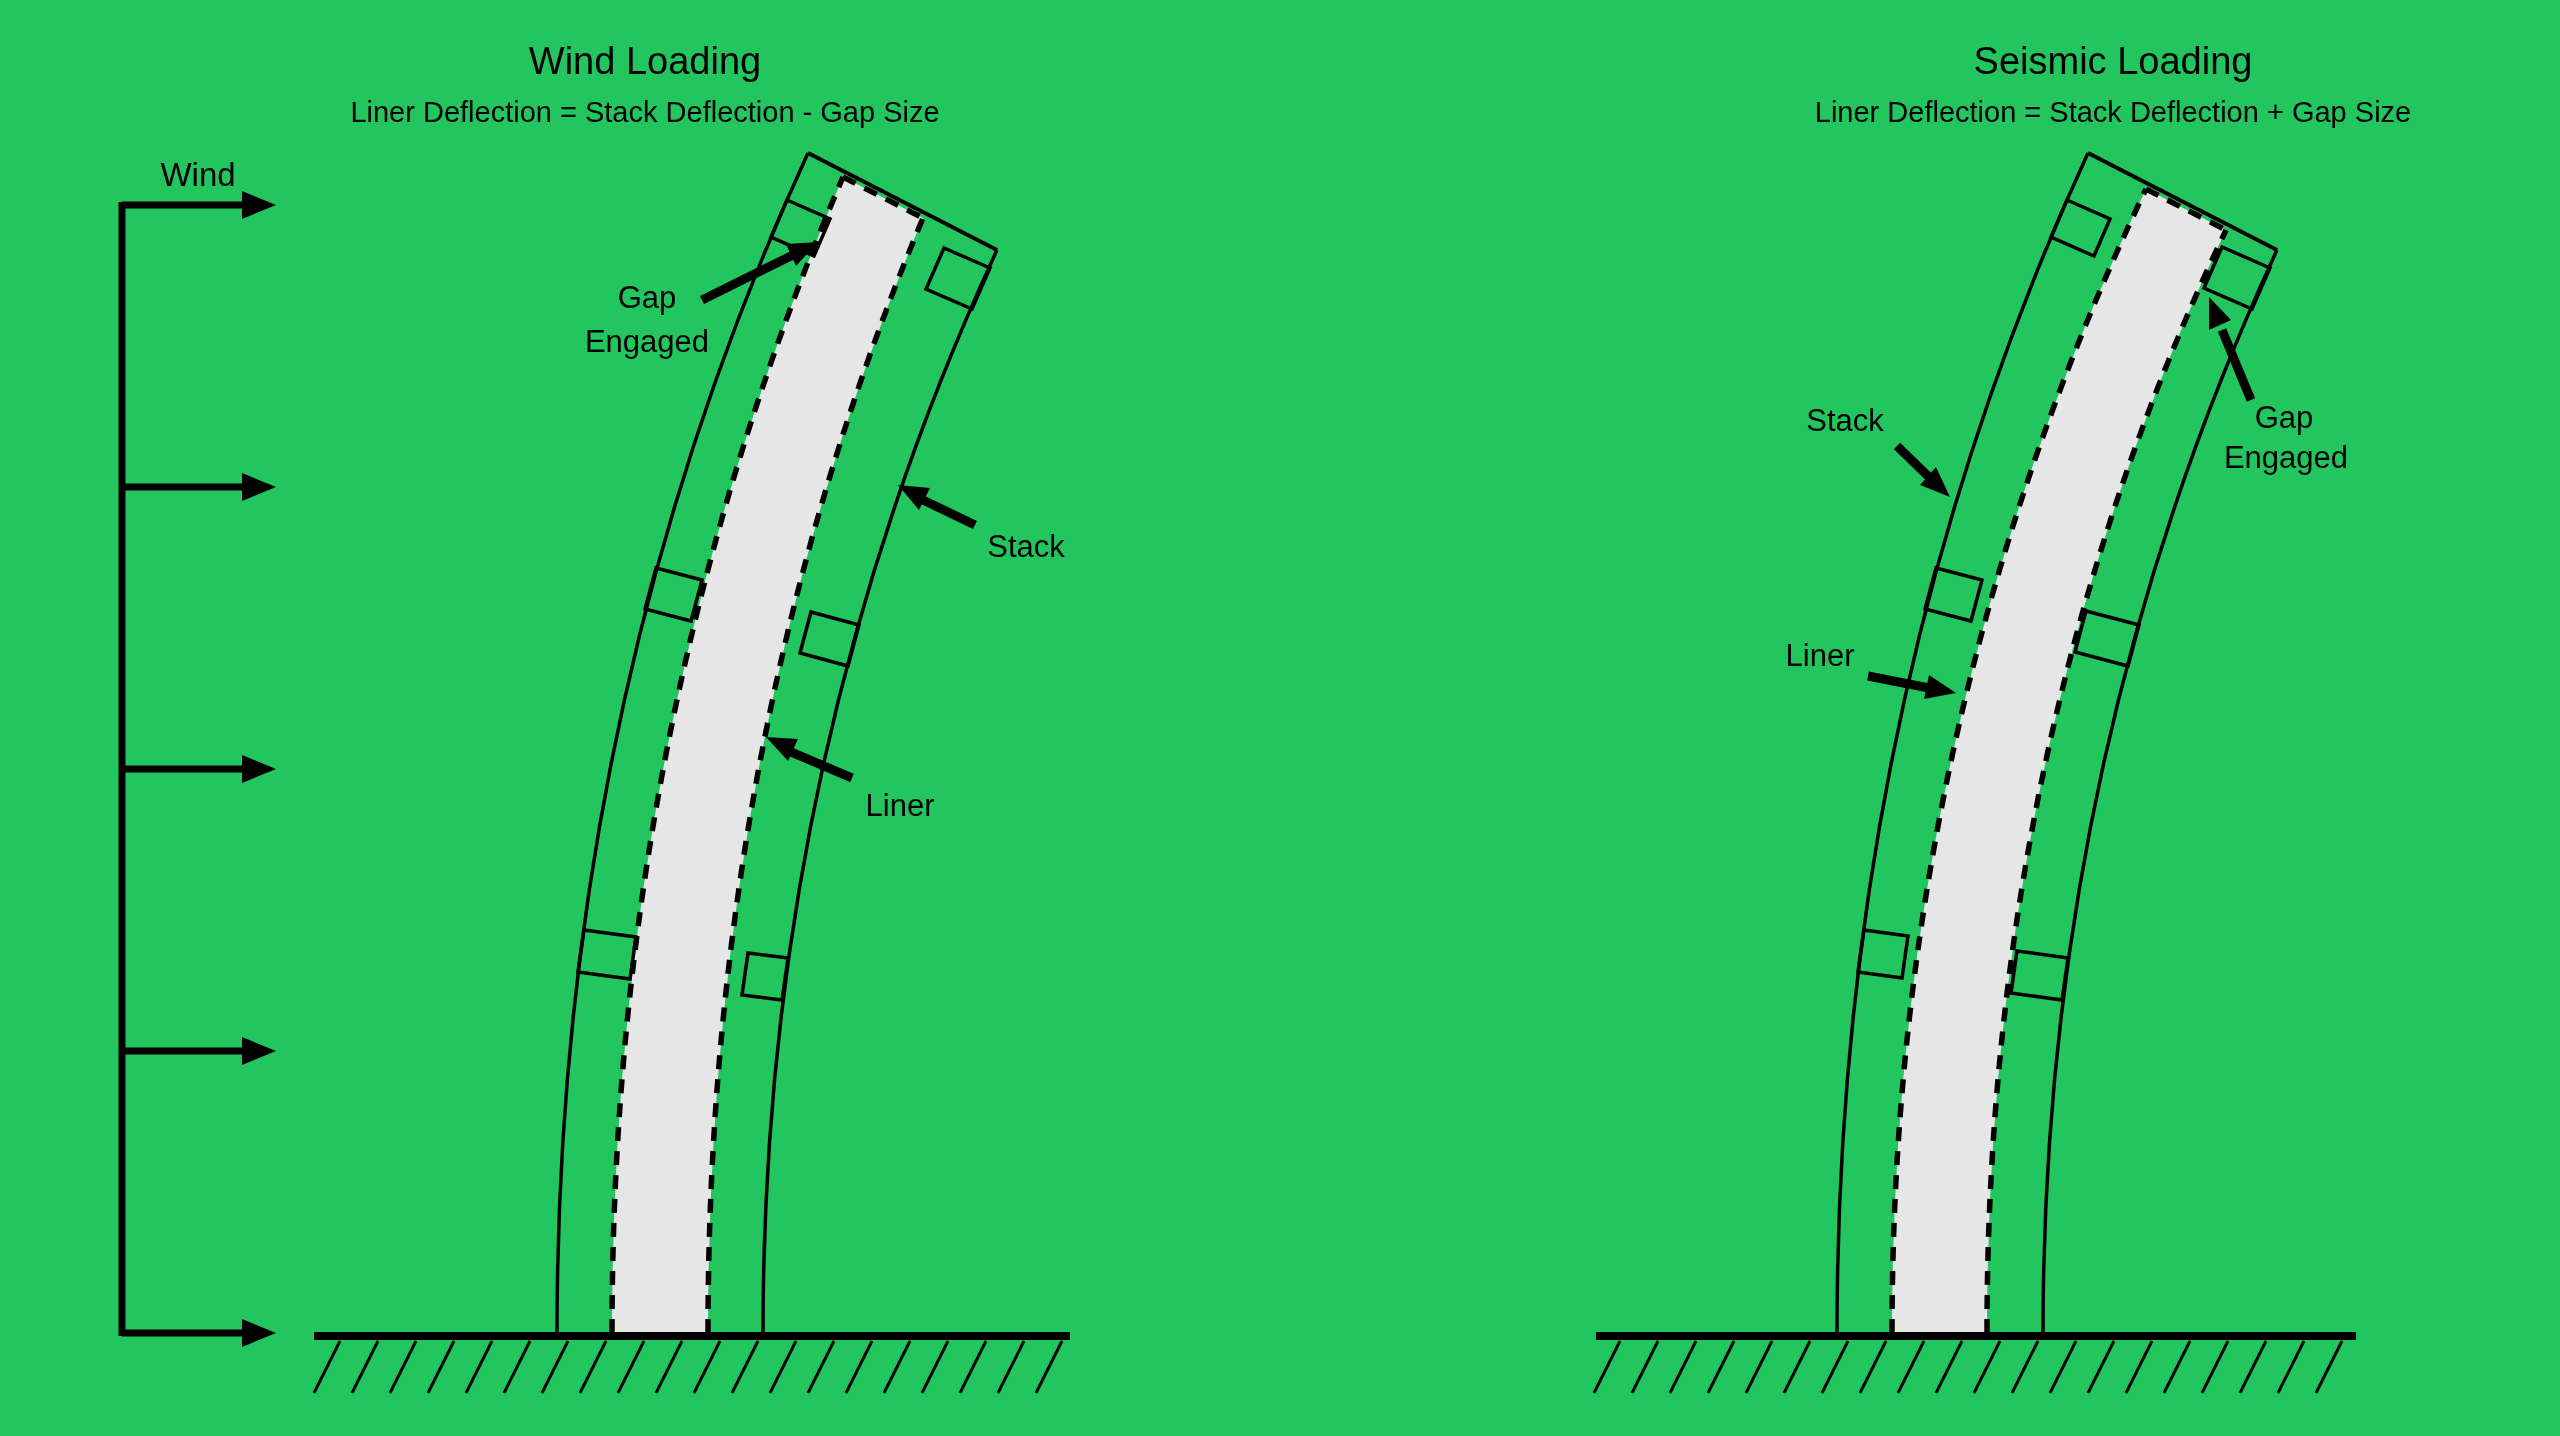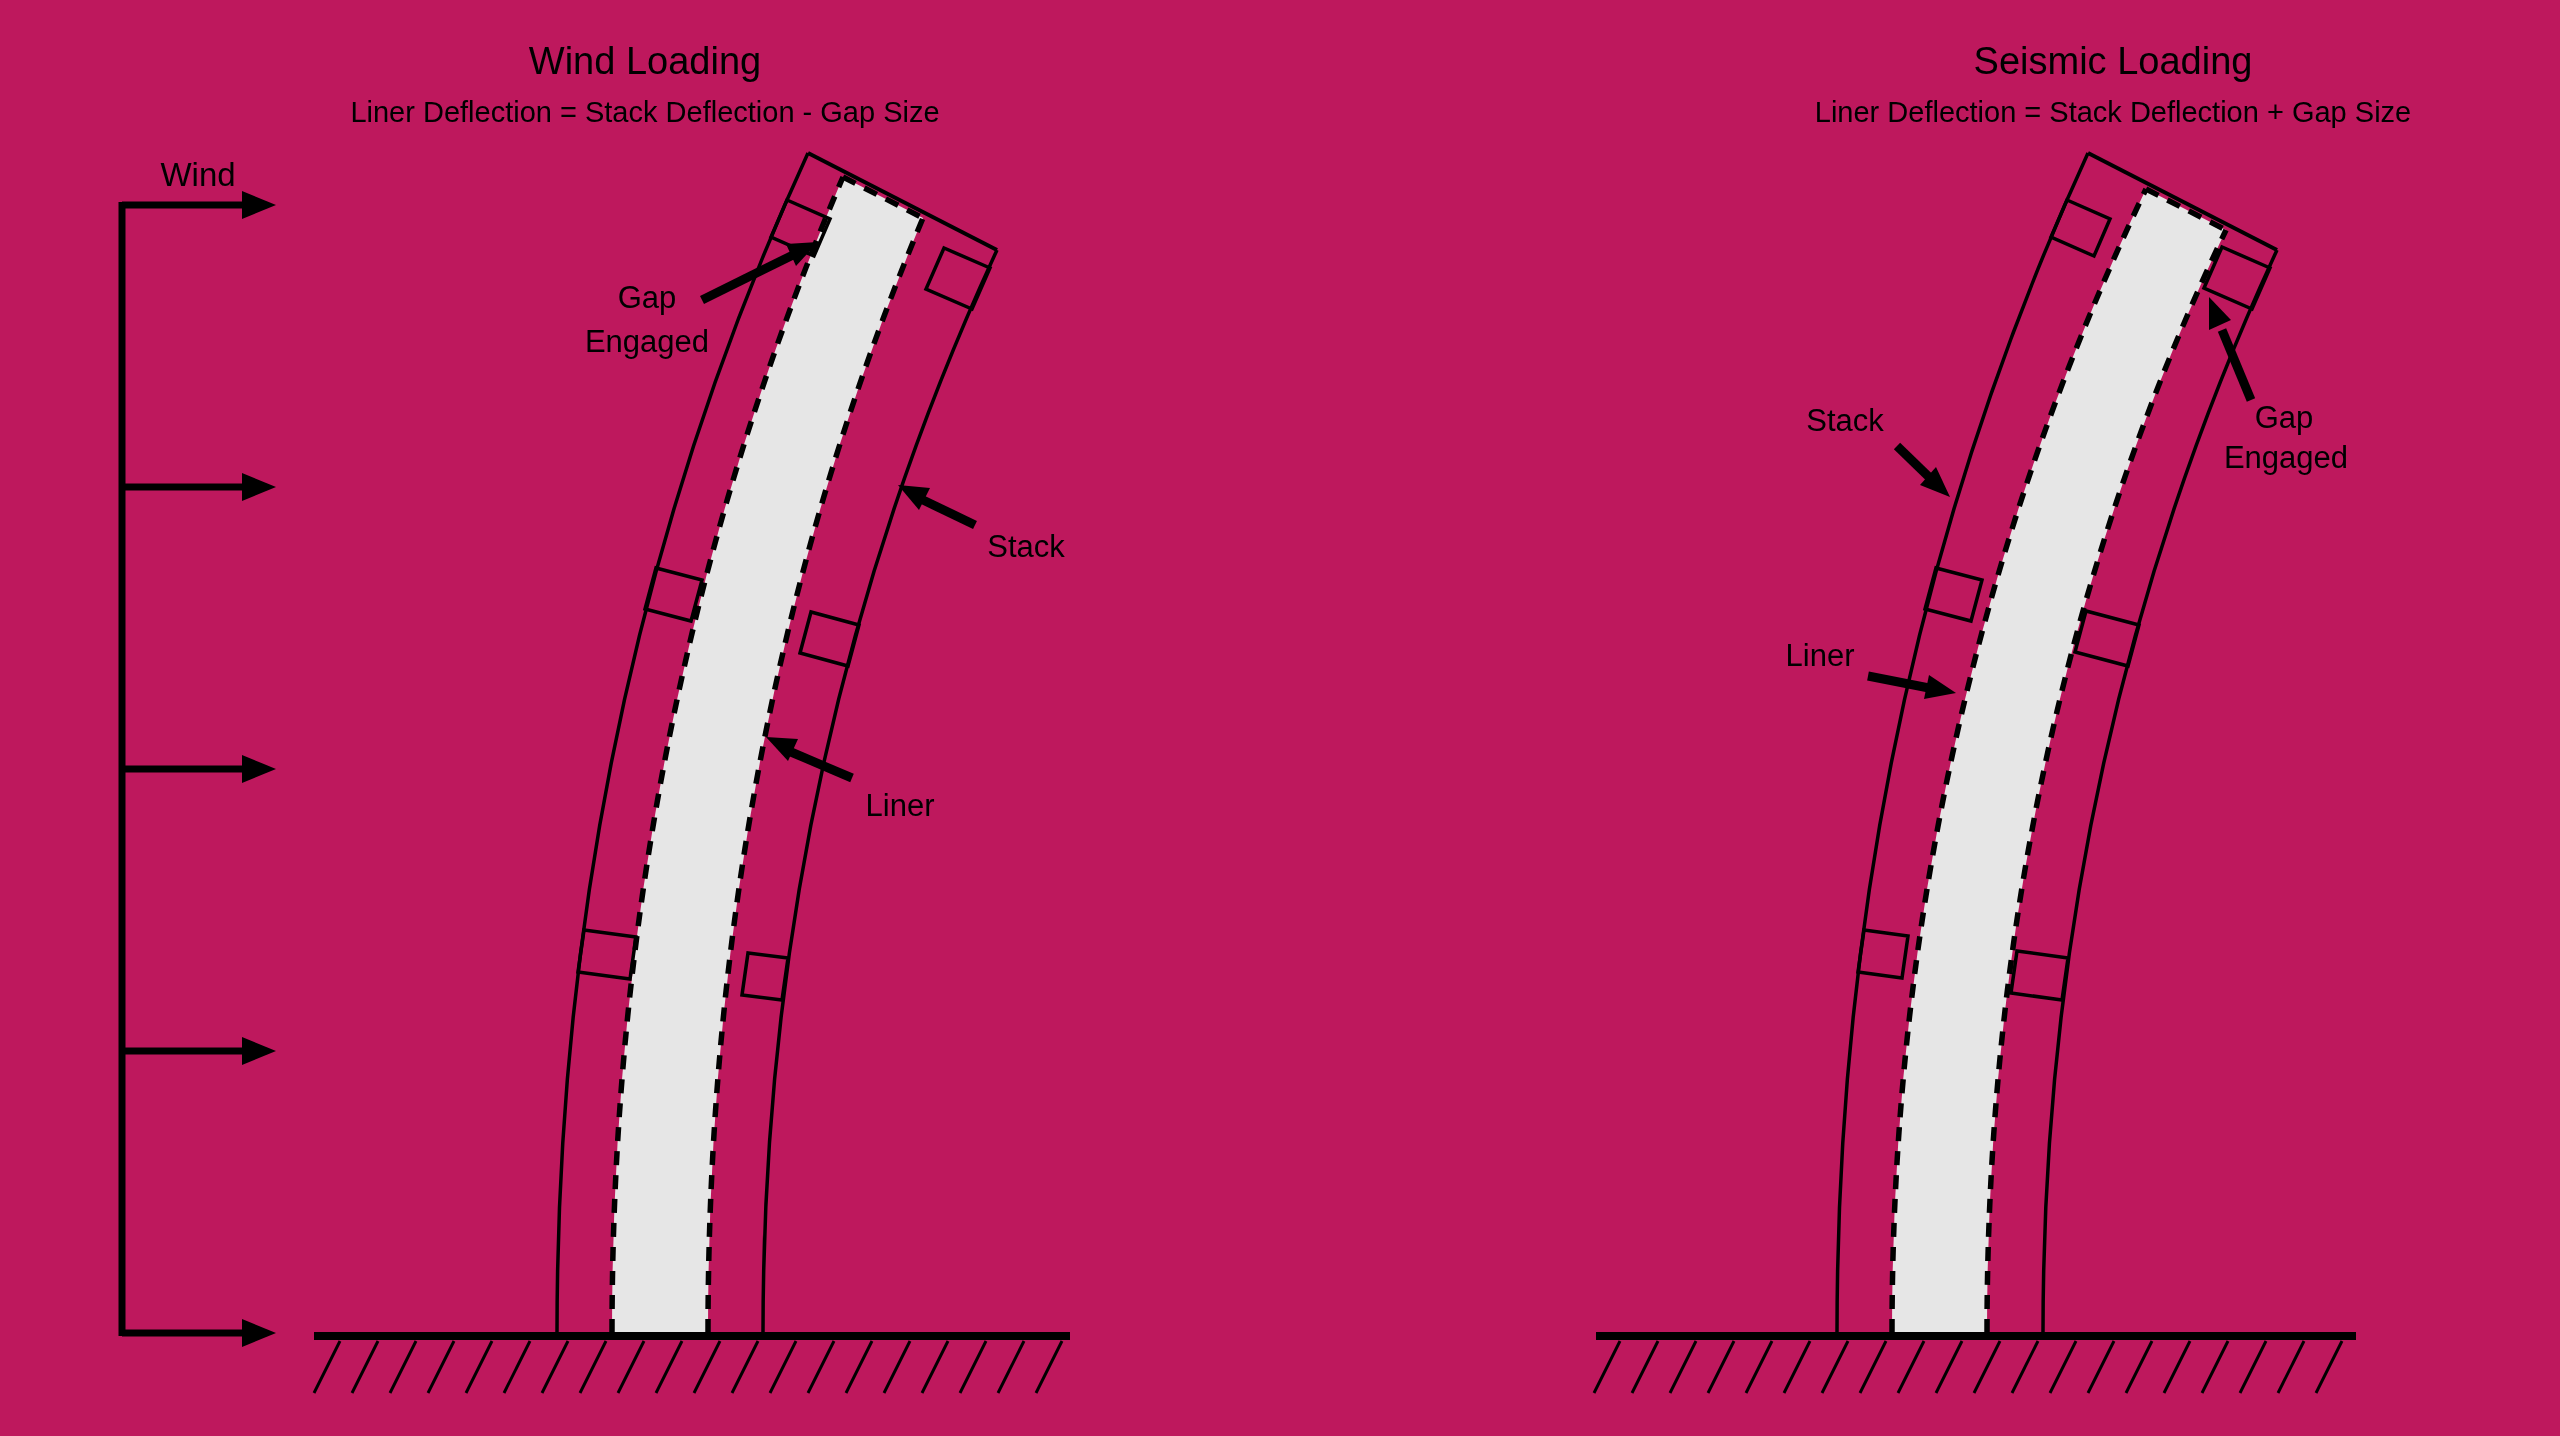--- a/index.html
+++ b/index.html
@@ -1,16 +1,16 @@
 <!DOCTYPE html>
 <html><head>
 <meta charset="utf-8">
 <style>
   html,body{margin:0;padding:0;background:#ffffff;}
-  .stage{position:relative;width:2560px;height:1436px;background:#be185d;overflow:hidden;}
+  .stage{position:relative;width:2560px;height:1436px;background:#22c55e;overflow:hidden;}
   svg{position:absolute;left:0;top:0;}
   text{font-family:"Liberation Sans","DejaVu Sans",sans-serif;fill:#000;}
   .t-title{font-size:38px;}
   .t-sub{font-size:29px;}
   .t-label{font-size:31px;}
   .t-wind{font-size:33px;}
   .s-wall{fill:none;stroke:#000;stroke-width:3.5;}
   .s-topedge{fill:none;stroke:#000;stroke-width:4;}
   .s-dash{fill:none;stroke:#000;stroke-width:5.5;stroke-dasharray:14 10;}
   .s-bracket{fill:none;stroke:#000;stroke-width:3.5;}

